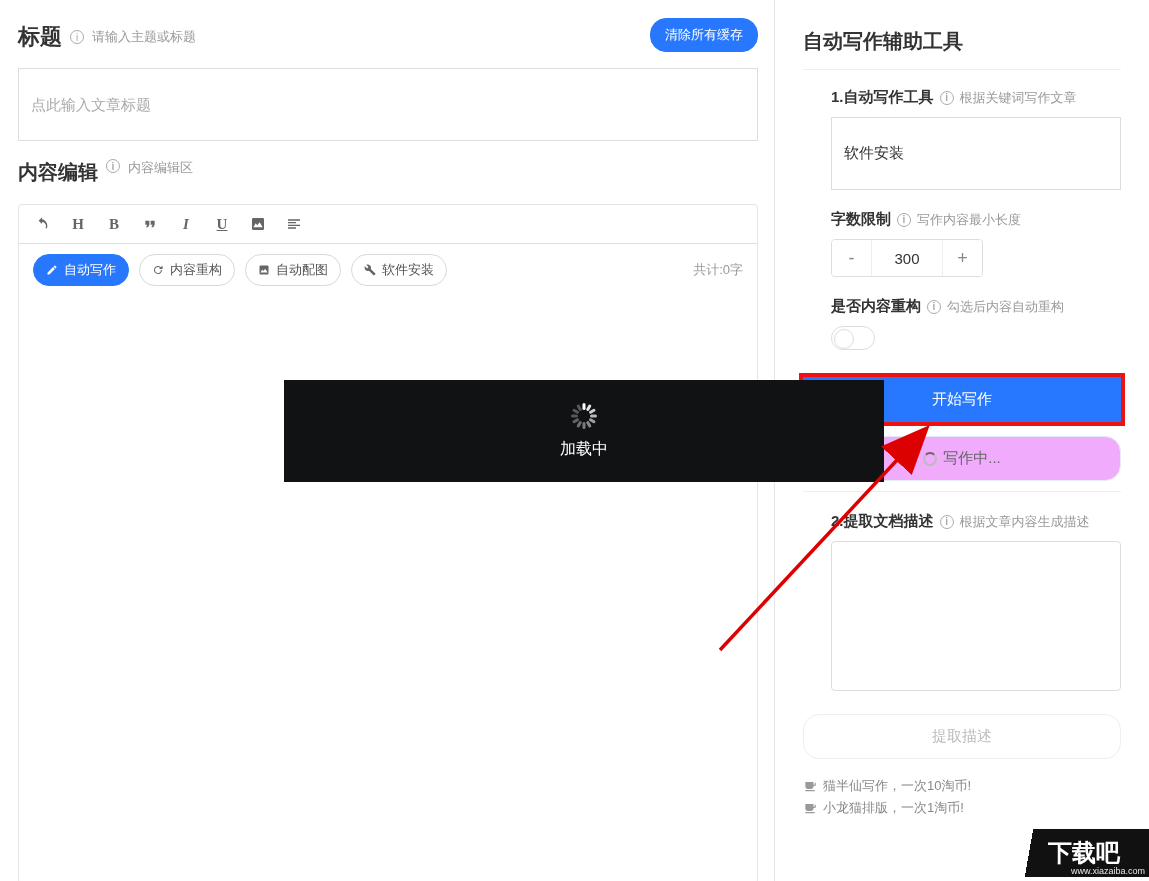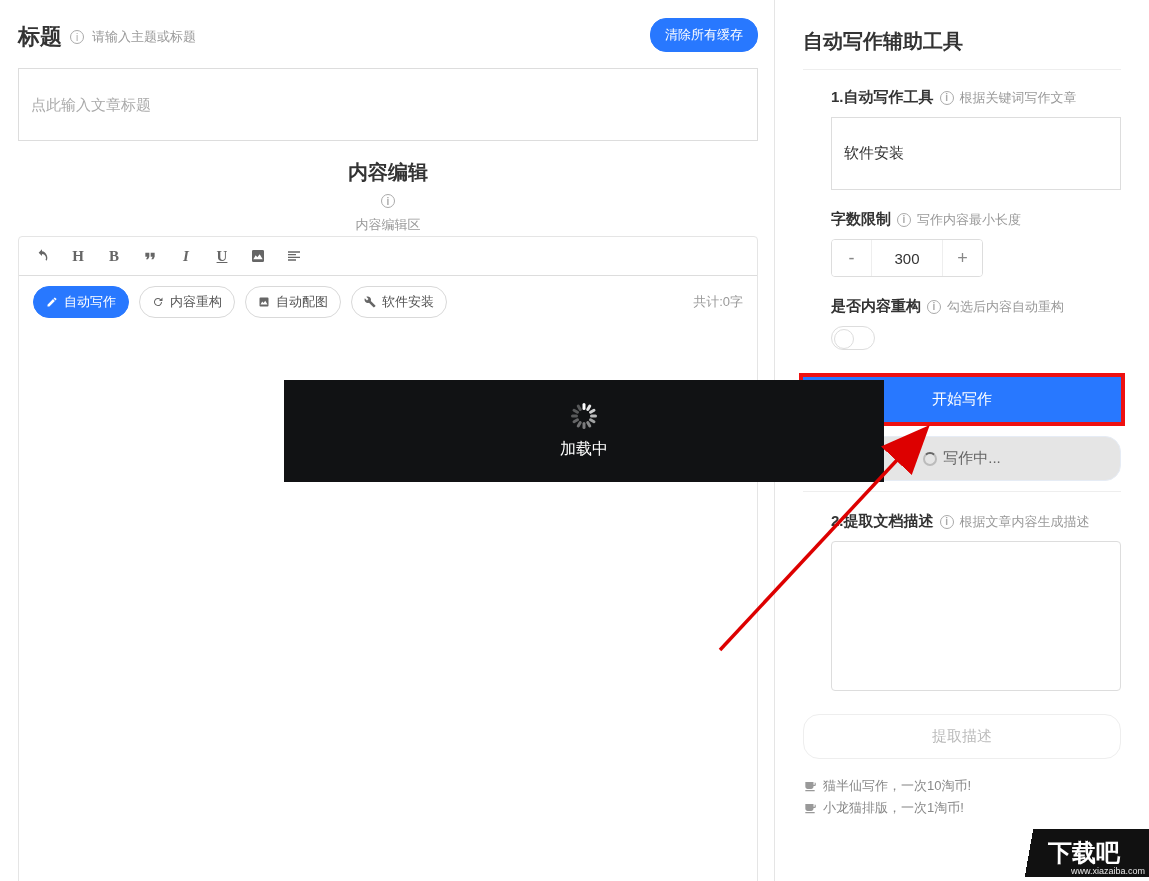--- a/index.html
+++ b/index.html
@@ -66,21 +66,21 @@
     color: #555;
     cursor: pointer;
   }
   .btn-primary {
     background: #2878ff;
     color: #fff;
     border-color: #2878ff;
   }
   .btn-block { display:flex; width:100%; padding: 12px; font-size:15px; }
   .btn-soft {
-    background: #e5e5e5;
+    background: #f0abfc;
     border: 1px solid #e6ecf5;
     color: #666;
   }
   .btn-disabled {
     background:#fff;
     color: #bbb;
     border-color:#eee;
     cursor: default;
   }
   .input {
@@ -90,23 +90,22 @@
     padding: 27px 12px;
     font-size: 15px;
     color: #333;
     outline: none;
   }
   .input::placeholder { color: #aaa; }
   .section-title {
     font-size: 20px;
     font-weight: 700;
     color: #333;
-    display:flex; align-items:center; gap:8px;
-    margin: 18px 0 2px;
-    flex-direction: column;
+    display:flex; gap:8px;
+    margin: 18px 0 18px;
   }
   .editor-box {
     border: 1px solid #e5e5e5;
     border-radius: 4px;
     min-height: 680px;
   }
   .toolbar {
     display:flex;
     align-items:center;
     gap: 18px;

